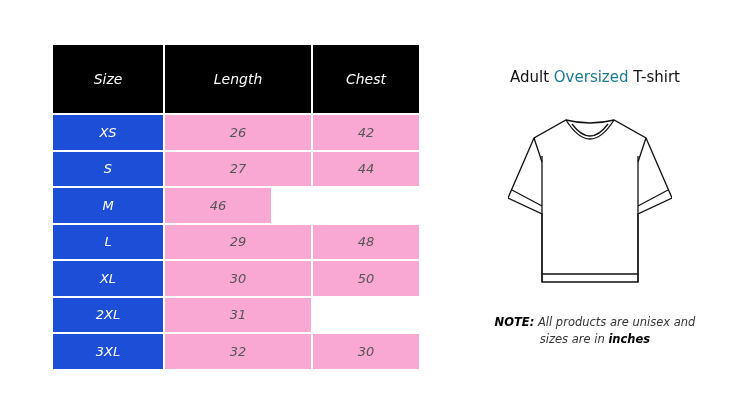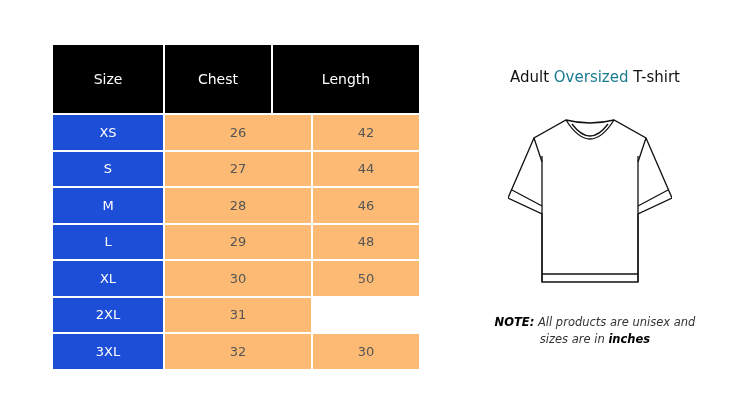--- a/index.html
+++ b/index.html
@@ -1,51 +1,50 @@
 <!DOCTYPE html>
 <html><head>
 <meta charset="utf-8">
 <style>
   html,body{margin:0;padding:0;background:#ffffff;}
   body{width:739px;height:415px;position:relative;overflow:hidden;font-family:"DejaVu Sans",sans-serif;}
-  .table{position:absolute;left:53px;top:45px;width:440px;}
+  .table{position:absolute;left:53px;top:45px;width:440px;font-style:italic;}
   .row{display:flex;gap:2px;margin-bottom:2px;}
-  .cell{display:flex;align-items:center;justify-content:center;font-size:13px;color:#555;background:#fdba74;height:34.5px;}
+  .cell{display:flex;align-items:center;justify-content:center;font-size:13px;color:#555;background:#f9a8d4;height:34.5px;}
   .hdr .cell{height:68px;background:#000;color:#fff;font-size:14px;}
   .c1{width:110px;background:#1d4ed8;color:#fff;}
   .c2{width:146px;}
   .c3{width:106px;}
   .title{position:absolute;left:480px;top:68px;width:230px;text-align:center;font-weight:normal;font-size:15px;color:#111;}
   .accent{color:#1a7a90;}
   .shirt{position:absolute;left:508px;top:116px;width:164px;height:172px;}
   .note{position:absolute;left:482px;top:314px;width:226px;text-align:center;font-size:11.5px;line-height:17px;color:#333;font-style:italic;}
   .note b{color:#000;}
 </style>
 </head>
 <body>
 
 <div class="table">
   <div class="row hdr">
     <div class="cell c1">Size</div>
+    <div class="cell c2">Length</div>
     <div class="cell c3">Chest</div>
-    <div class="cell c2">Length</div>
   </div>
   <div class="row">
     <div class="cell c1">XS</div>
     <div class="cell c2">26</div>
     <div class="cell c3">42</div>
   </div>
   <div class="row">
     <div class="cell c1">S</div>
     <div class="cell c2">27</div>
     <div class="cell c3">44</div>
   </div>
   <div class="row">
     <div class="cell c1">M</div>
-    <div class="cell c2">28</div>
     <div class="cell c3">46</div>
   </div>
   <div class="row">
     <div class="cell c1">L</div>
     <div class="cell c2">29</div>
     <div class="cell c3">48</div>
   </div>
   <div class="row">
     <div class="cell c1">XL</div>
     <div class="cell c2">30</div>

